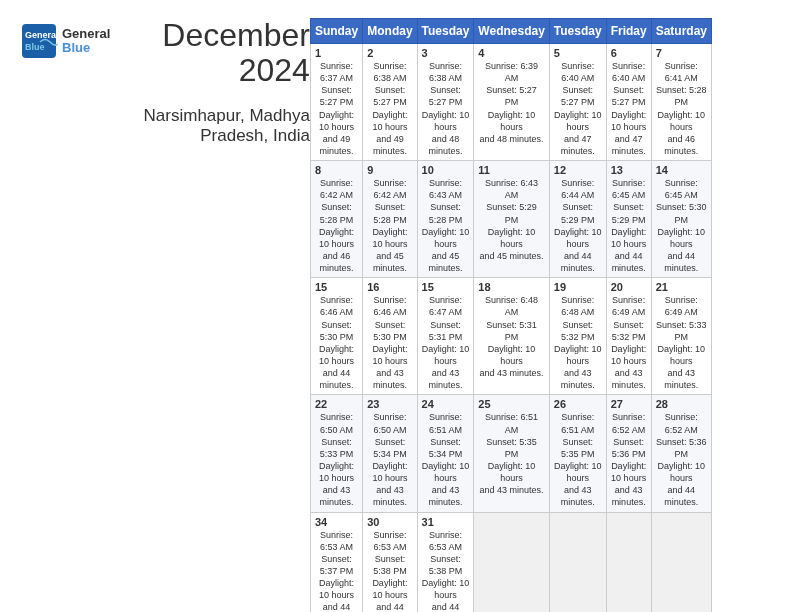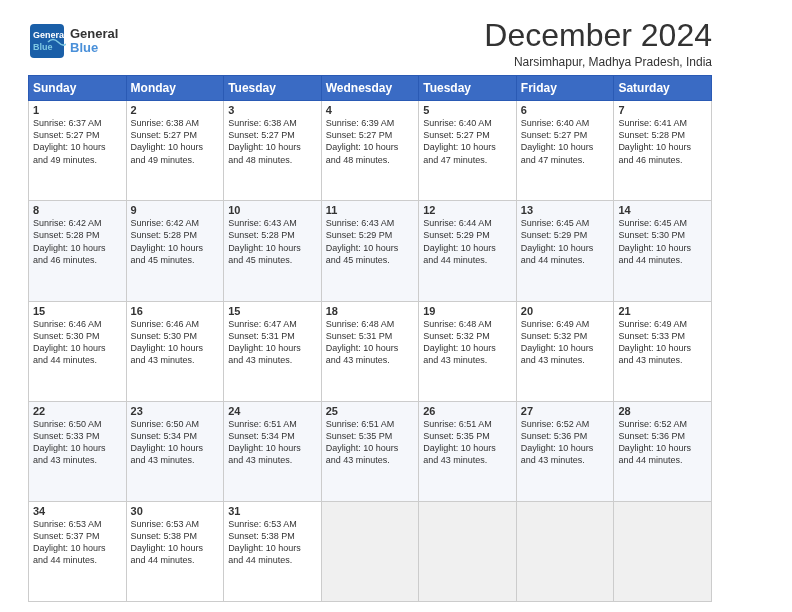--- a/index.html
+++ b/index.html
@@ -6,23 +6,23 @@
     body {
       font-family: Arial, sans-serif;
       background: #fff;
       width: 792px;
       height: 612px;
       overflow: hidden;
     }
     .page {
       width: 732px;
       height: 612px;
-      padding: 18px 20px 10px 28px;
+      padding: 18px 20px 10px 20px;
       display: flex;
-      flex-direction: column;
+      flex-direction: row;
     }
     .header {
       display: flex;
       align-items: flex-start;
       justify-content: space-between;
       margin-bottom: 6px;
     }
     .logo {
       display: flex;
       align-items: center;
@@ -46,23 +46,23 @@
     .title-block {
       text-align: right;
     }
     .main-title {
       font-size: 32px;
       font-weight: normal;
       color: #333;
       line-height: 1.1;
     }
     .subtitle {
-      font-size: 12px;
-      color: #333;
-      margin-top: 2px;
+      font-size: 17px;
+      color: #333;
+      margin-top: 18px;
     }
     .calendar-table {
       width: 100%;
       border-collapse: collapse;
       flex: 1;
       border-radius: 31px;
     }
     .calendar-table th {
       background-color: #3a6bc4;
       color: #fff;
@@ -91,20 +91,21 @@
     .day-num {
       font-size: 11px;
       font-weight: bold;
       display: block;
       margin-bottom: 1px;
     }
     .day-info {
       font-size: 9px;
       line-height: 1.35;
       color: #333;
+      text-align: center;
     }
   </style>
 </head>
 <body>
 
 <div class="page">
   <div class="header">
     <div class="logo">
       <svg class="logo-icon" viewBox="0 0 38 38" xmlns="http://www.w3.org/2000/svg">
         <rect x="2" y="2" width="34" height="34" rx="4" fill="#1a5fa8"></rect>

